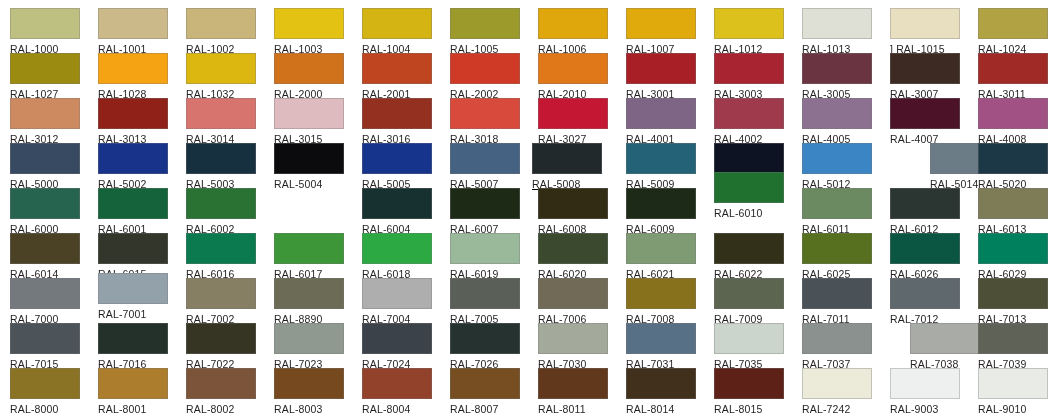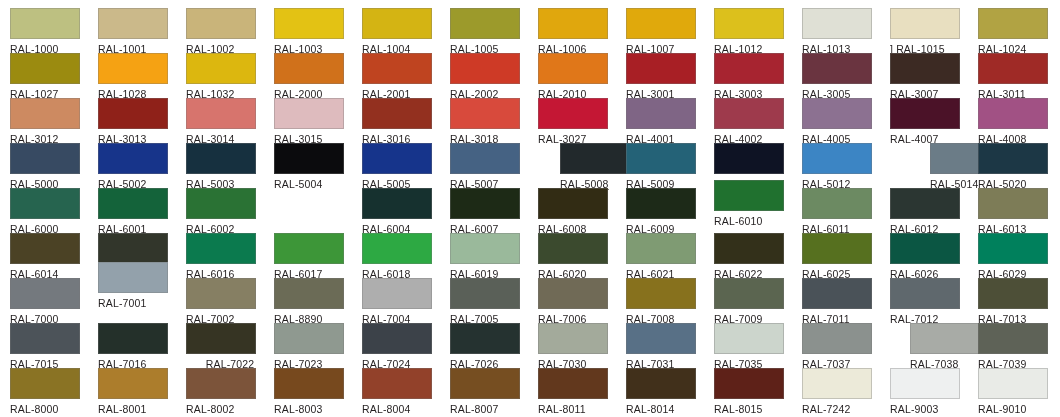--- a/index.html
+++ b/index.html
@@ -204,21 +204,21 @@
       <div class="label">RAL-5004</div>
     </div>
     <div class="cell" style="left: 362px; top: 143px;">
       <div class="swatch" style="width: 70px; height: 31px; background-color: rgb(22, 52, 139);"></div>
       <div class="label">RAL-5005</div>
     </div>
     <div class="cell" style="left: 450px; top: 143px;">
       <div class="swatch" style="width: 70px; height: 31px; background-color: rgb(69, 98, 131);"></div>
       <div class="label">RAL-5007</div>
     </div>
-    <div class="cell" style="left: 560px; top: 143px; text-decoration: underline;">
+    <div class="cell" style="left: 532px; top: 143px; text-decoration: underline;">
       <div class="swatch" style="width: 70px; height: 31px; background-color: rgb(34, 41, 44);"></div>
       <div class="label">RAL-5008</div>
     </div>
     <div class="cell" style="left: 626px; top: 143px;">
       <div class="swatch" style="width: 70px; height: 31px; background-color: rgb(36, 98, 119);"></div>
       <div class="label">RAL-5009</div>
     </div>
     <div class="cell" style="left: 714px; top: 143px;">
       <div class="swatch" style="width: 70px; height: 31px; background-color: rgb(14, 19, 36);"></div>
       <div class="label">RAL-5011</div>
@@ -256,21 +256,21 @@
       <div class="label">RAL-6007</div>
     </div>
     <div class="cell" style="left: 538px; top: 188px;">
       <div class="swatch" style="width: 70px; height: 31px; background-color: rgb(50, 44, 20);"></div>
       <div class="label">RAL-6008</div>
     </div>
     <div class="cell" style="left: 626px; top: 188px;">
       <div class="swatch" style="width: 70px; height: 31px; background-color: rgb(29, 42, 24);"></div>
       <div class="label">RAL-6009</div>
     </div>
-    <div class="cell" style="left: 714px; top: 180px;">
+    <div class="cell" style="left: 714px; top: 172px;">
       <div class="swatch" style="width: 70px; height: 31px; background-color: rgb(32, 113, 47);"></div>
       <div class="label">RAL-6010</div>
     </div>
     <div class="cell" style="left: 802px; top: 188px;">
       <div class="swatch" style="width: 70px; height: 31px; background-color: rgb(108, 138, 98);"></div>
       <div class="label">RAL-6011</div>
     </div>
     <div class="cell" style="left: 890px; top: 188px;">
       <div class="swatch" style="width: 70px; height: 31px; background-color: rgb(43, 54, 50);"></div>
       <div class="label">RAL-6012</div>
@@ -324,21 +324,21 @@
       <div class="label">RAL-6026</div>
     </div>
     <div class="cell" style="left: 978px; top: 233px;">
       <div class="swatch" style="width: 70px; height: 31px; background-color: rgb(0, 128, 92);"></div>
       <div class="label">RAL-6029</div>
     </div>
     <div class="cell" style="left: 10px; top: 278px;">
       <div class="swatch" style="width: 70px; height: 31px; background-color: rgb(116, 121, 126);"></div>
       <div class="label">RAL-7000</div>
     </div>
-    <div class="cell" style="left: 98px; top: 262px;">
+    <div class="cell" style="left: 98px; top: 273px;">
       <div class="swatch" style="width: 70px; height: 31px; background-color: rgb(147, 161, 171);"></div>
       <div class="label">RAL-7001</div>
     </div>
     <div class="cell" style="left: 186px; top: 278px;">
       <div class="swatch" style="width: 70px; height: 31px; background-color: rgb(134, 127, 99);"></div>
       <div class="label">RAL-7002</div>
     </div>
     <div class="cell" style="left: 274px; top: 278px;">
       <div class="swatch" style="width: 70px; height: 31px; background-color: rgb(107, 107, 86);"></div>
       <div class="label">RAL-8890</div>
@@ -376,21 +376,21 @@
       <div class="label">RAL-7013</div>
     </div>
     <div class="cell" style="left: 10px; top: 323px;">
       <div class="swatch" style="width: 70px; height: 31px; background-color: rgb(76, 83, 89);"></div>
       <div class="label">RAL-7015</div>
     </div>
     <div class="cell" style="left: 98px; top: 323px;">
       <div class="swatch" style="width: 70px; height: 31px; background-color: rgb(36, 48, 42);"></div>
       <div class="label">RAL-7016</div>
     </div>
-    <div class="cell" style="left: 186px; top: 323px; text-align: center;">
+    <div class="cell" style="left: 186px; top: 323px;">
       <div class="swatch" style="width: 70px; height: 31px; background-color: rgb(54, 52, 35);"></div>
       <div class="label">RAL-7022</div>
     </div>
     <div class="cell" style="left: 274px; top: 323px;">
       <div class="swatch" style="width: 70px; height: 31px; background-color: rgb(143, 153, 144);"></div>
       <div class="label">RAL-7023</div>
     </div>
     <div class="cell" style="left: 362px; top: 323px;">
       <div class="swatch" style="width: 70px; height: 31px; background-color: rgb(60, 66, 73);"></div>
       <div class="label">RAL-7024</div>

